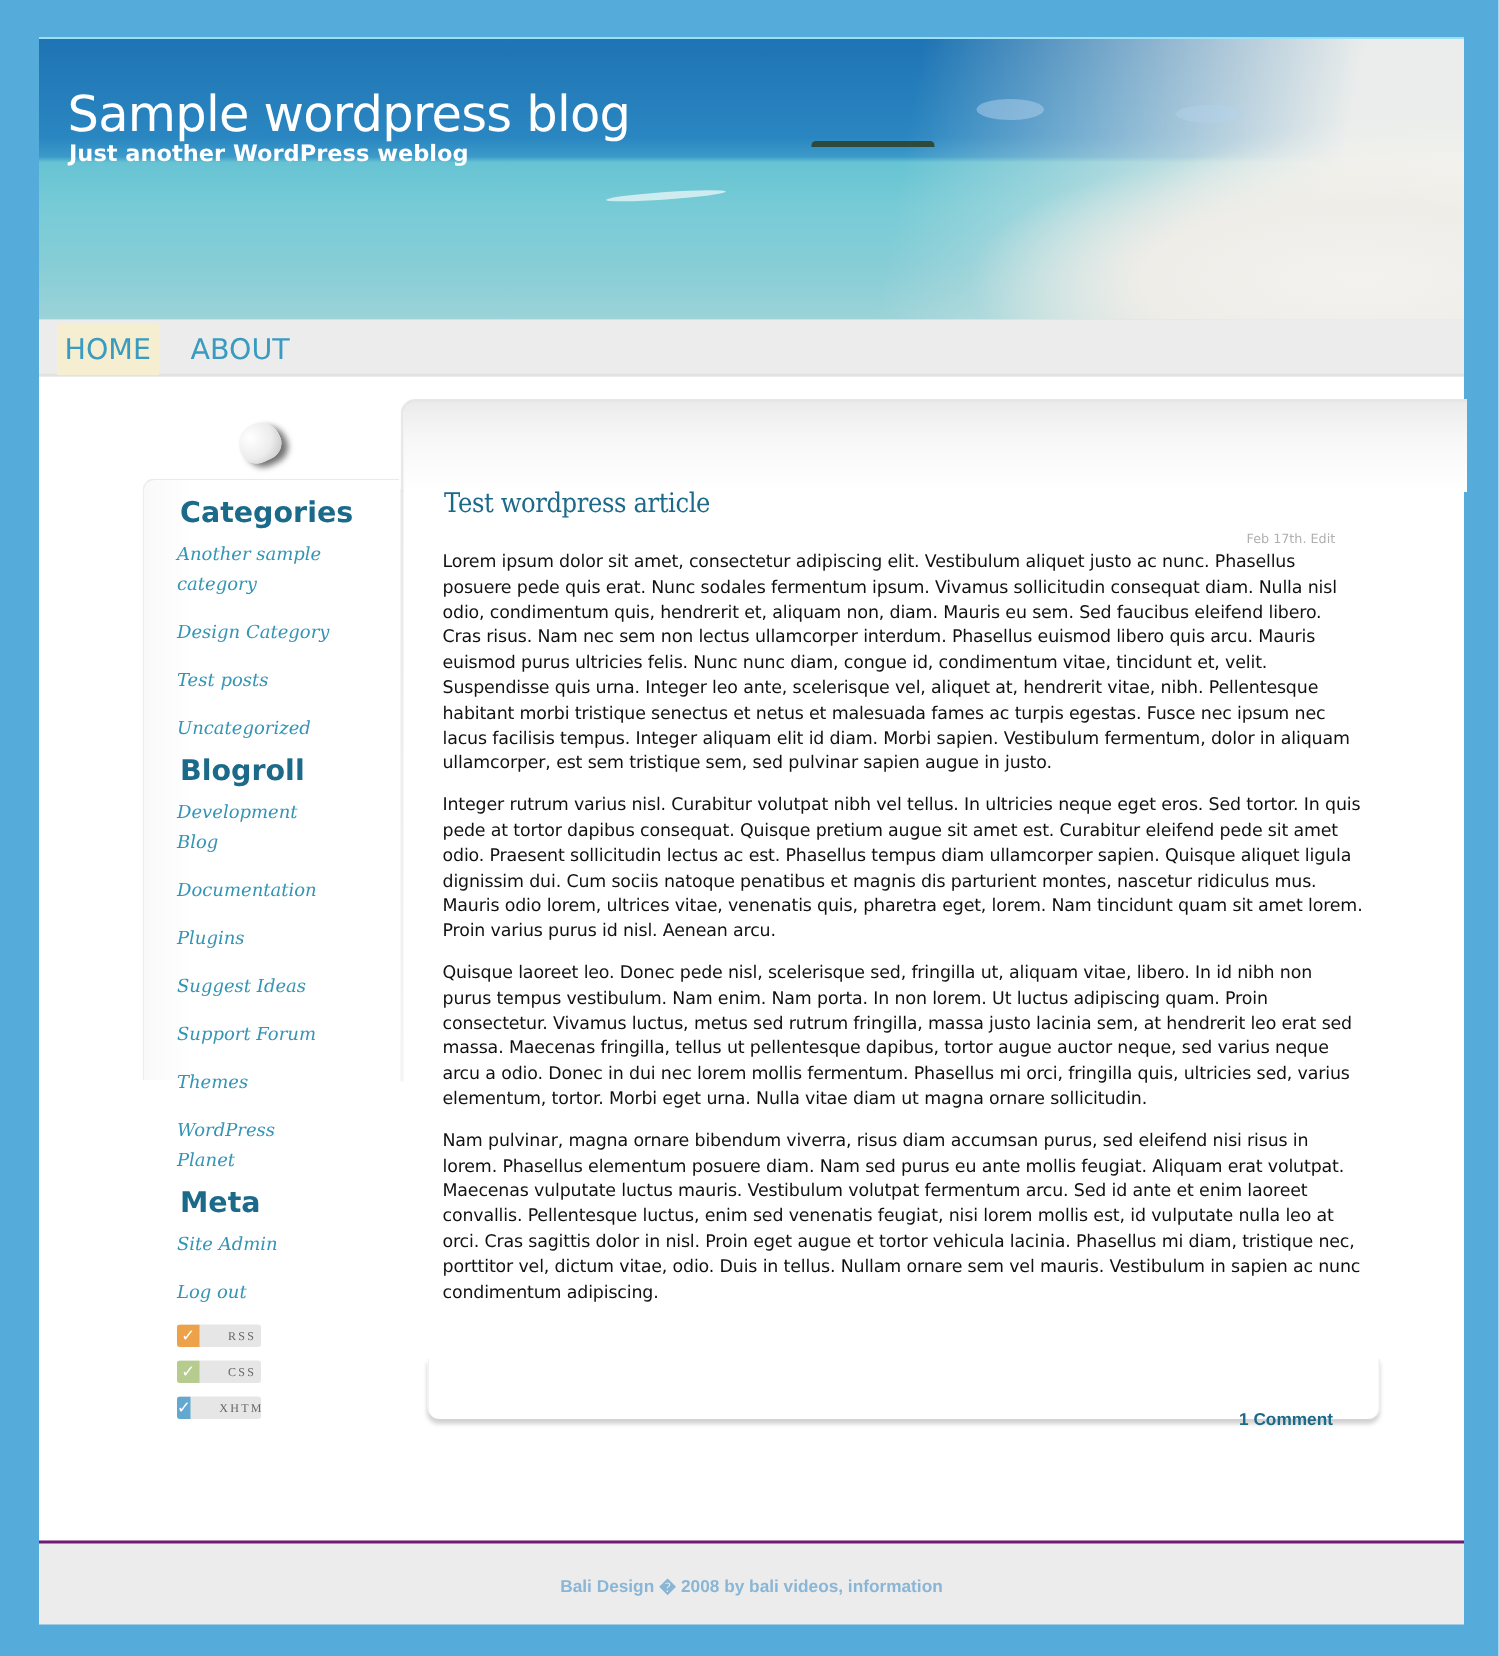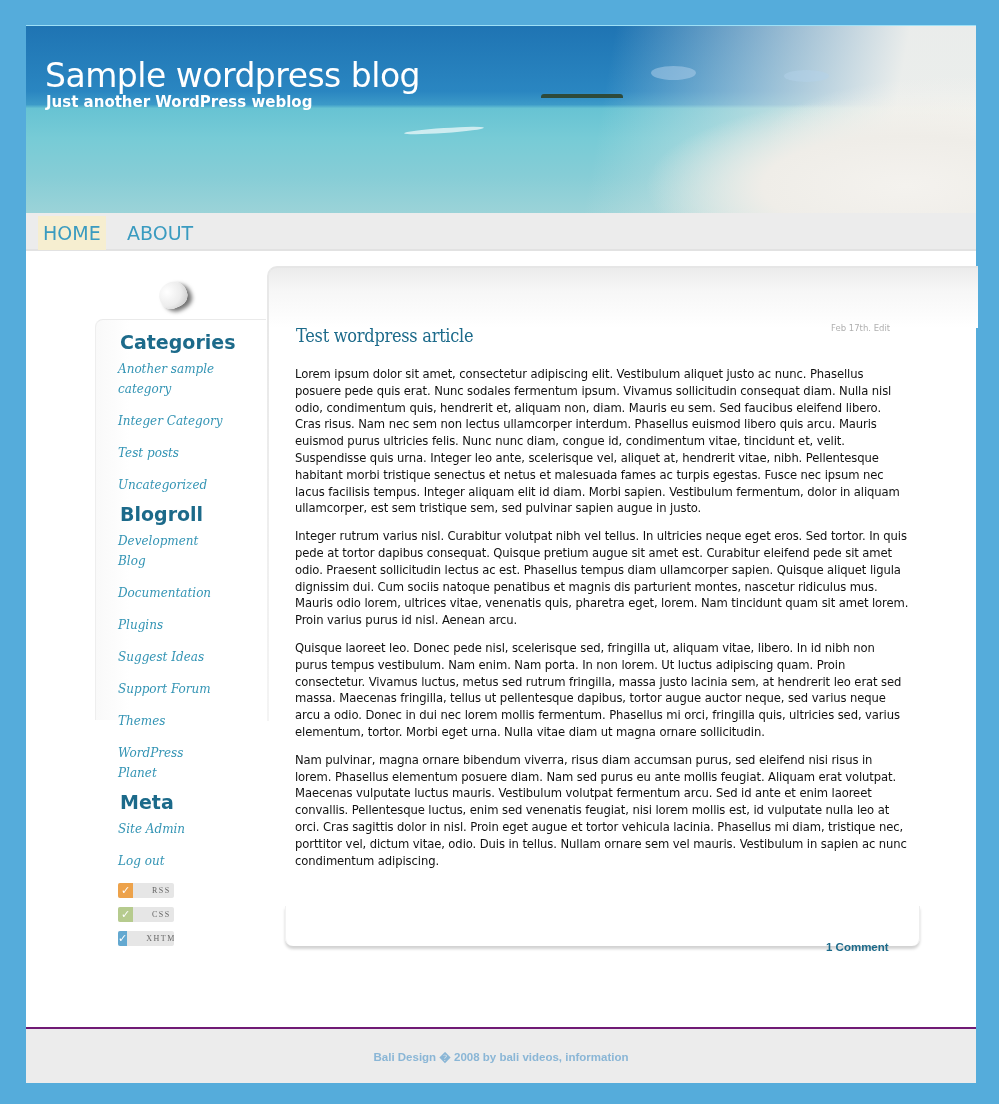--- a/index.html
+++ b/index.html
@@ -118,21 +118,21 @@
     box-shadow: 0 3px 3px rgba(0,0,0,0.18);
     border-right: 1px solid #eeeeee; border-left: 1px solid #f2f2f2;
   }
   #post-title {
     position: absolute; left: 270px; top: 299px;
     font-family: "DejaVu Serif", serif; font-size: 18px;
     color: #1c6a8a; letter-spacing: -0.3px; text-decoration: none; white-space: nowrap;
     transform: scaleX(0.9); transform-origin: left;
   }
   #post-meta {
-    position: absolute; left: 805px; top: 297px;
+    position: absolute; left: 805px; top: 329px;
     font-family: "DejaVu Sans", sans-serif; font-size: 8.5px; color: #b0b0b0;
     white-space: nowrap;
   }
   #post-meta a { color: #b0b0b0; text-decoration: none; }
   #post-body {
     position: absolute; left: 269px; top: 340px; width: 615px;
     font-family: "DejaVu Sans", sans-serif; font-size: 11.6px;
     line-height: 16.8px; color: #111111;
   }
   #post-body p { margin: 0 0 11px 0; letter-spacing: -0.1px; }
@@ -173,21 +173,21 @@
   </div>
 
   <div id="shell">
       <div class="s"></div>
     </div>
   <div id="sidebar-box"></div>
 
   <div id="sidebar">
     <h2 class="widget-title">Categories</h2>
     <a class="side-link">Another sample category</a>
-    <a class="side-link">Integer Category</a>
+    <a class="side-link">Design Category</a>
     <a class="side-link">Test posts</a>
     <a class="side-link" style="margin-bottom:6px">Uncategorized</a>
 
     <h2 class="widget-title">Blogroll</h2>
     <a class="side-link" style="width:110px">Development Blog</a>
     <a class="side-link">Documentation</a>
     <a class="side-link">Plugins</a>
     <a class="side-link">Suggest Ideas</a>
     <a class="side-link">Support Forum</a>
     <a class="side-link">Themes</a>

